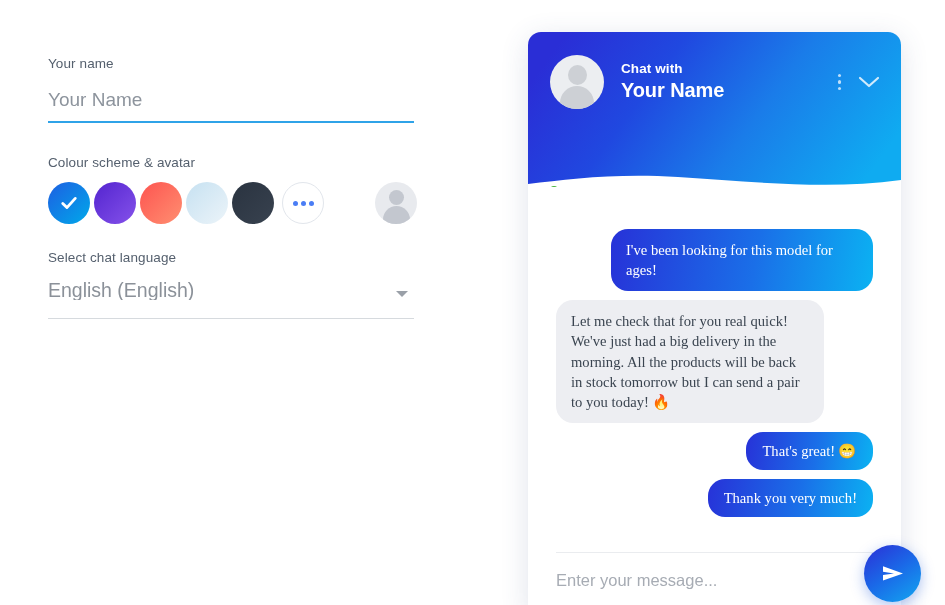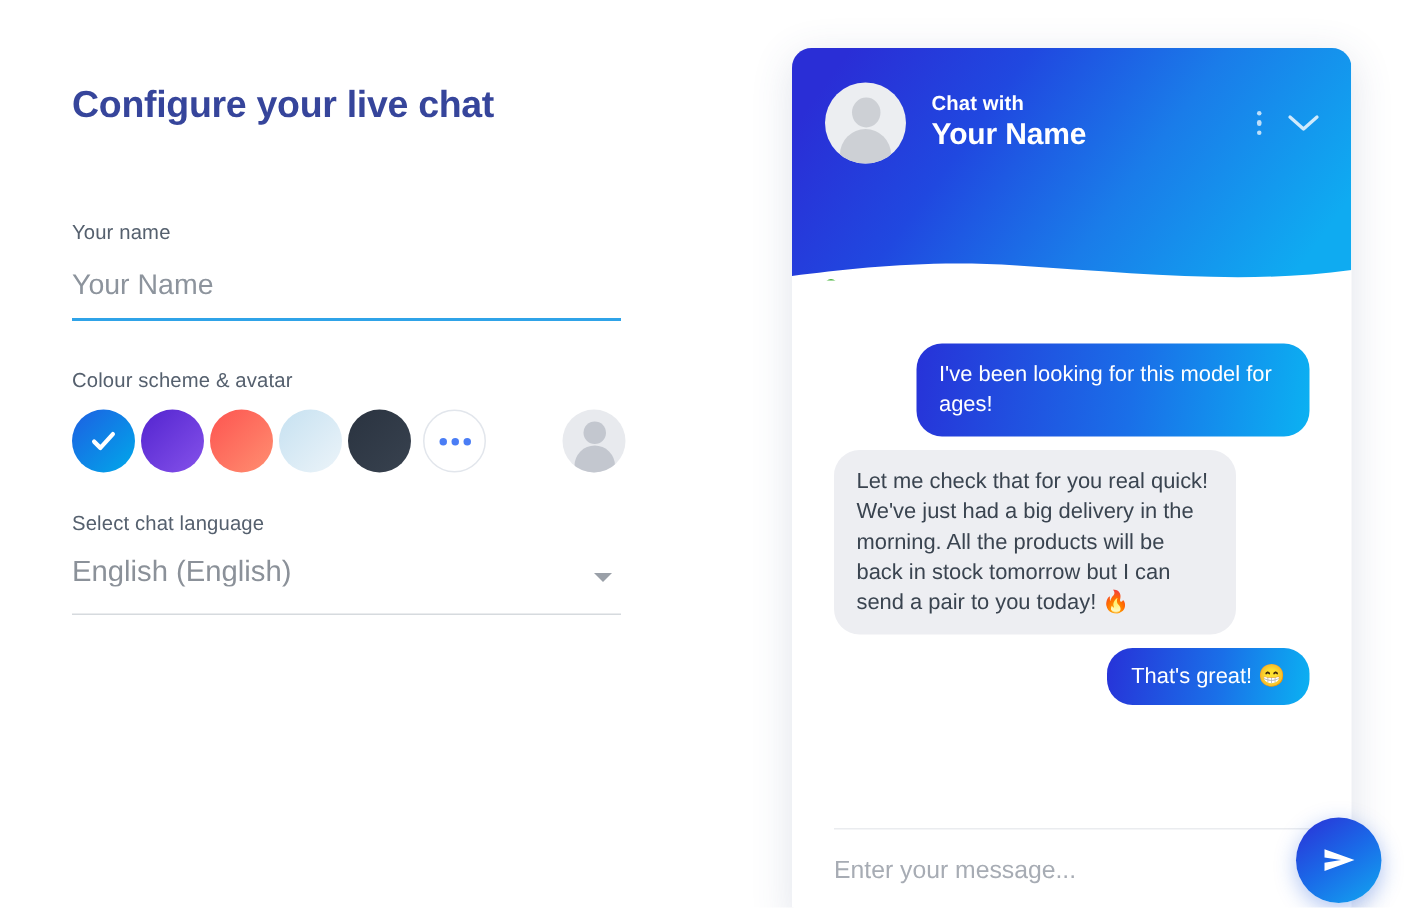--- a/index.html
+++ b/index.html
@@ -236,20 +236,21 @@
     font-weight: bold;
     letter-spacing: 0.1px;
   }
 
   #chat-body {
     position: absolute;
     left: 0; top: 187px;
     width: 373px;
     height: 330px;
     padding: 10px 28px 0 28px;
+    font-family: Liberation Serif, serif;
   }
 
   .msg { display: flex; margin-bottom: 9px; }
   .msg.out { justify-content: flex-end; }
   .msg.in  { justify-content: flex-start; }
 
   .bubble {
     max-width: 262px;
     border-radius: 17px;
     padding: 11px 15px;
@@ -308,21 +309,20 @@
     border: none;
   }
 </style>
 </head>
 <body>
 
 <div id="page">
 
   <div id="config-panel">
 
-    <div id="page-title">Configure your live chat</div>
 
     <div class="field-group">
       <div class="field-label">Your name</div>
       <input class="text-field" type="text" placeholder="Your Name" style="">
     </div>
 
     <div class="field-group" style="margin-bottom:26px;">
       <div class="field-label" style="margin-bottom:12px;margin-top:32px;">Colour scheme &amp; avatar</div>
       <div class="swatch-row">
 
@@ -413,20 +413,23 @@
       </div>
 
       <div class="msg in" style="">
         <div class="bubble in">Let me check that for you real quick! We've just had a big delivery in the morning. All the products will be back in stock tomorrow but I can send a pair to you today! 🔥</div>
       </div>
 
       <div class="msg out">
         <div class="bubble out short">That's great! 😁</div>
       </div>
 
+      <div class="msg out">
+        <div class="bubble out short">Thank you very much!</div>
+      </div>
 
     </div>
 
     <div id="chat-footer">
       <div class="footer-divider"></div>
 
       <input class="msg-input" type="text" placeholder="Enter your message..." style="">
 
     </div>
 

